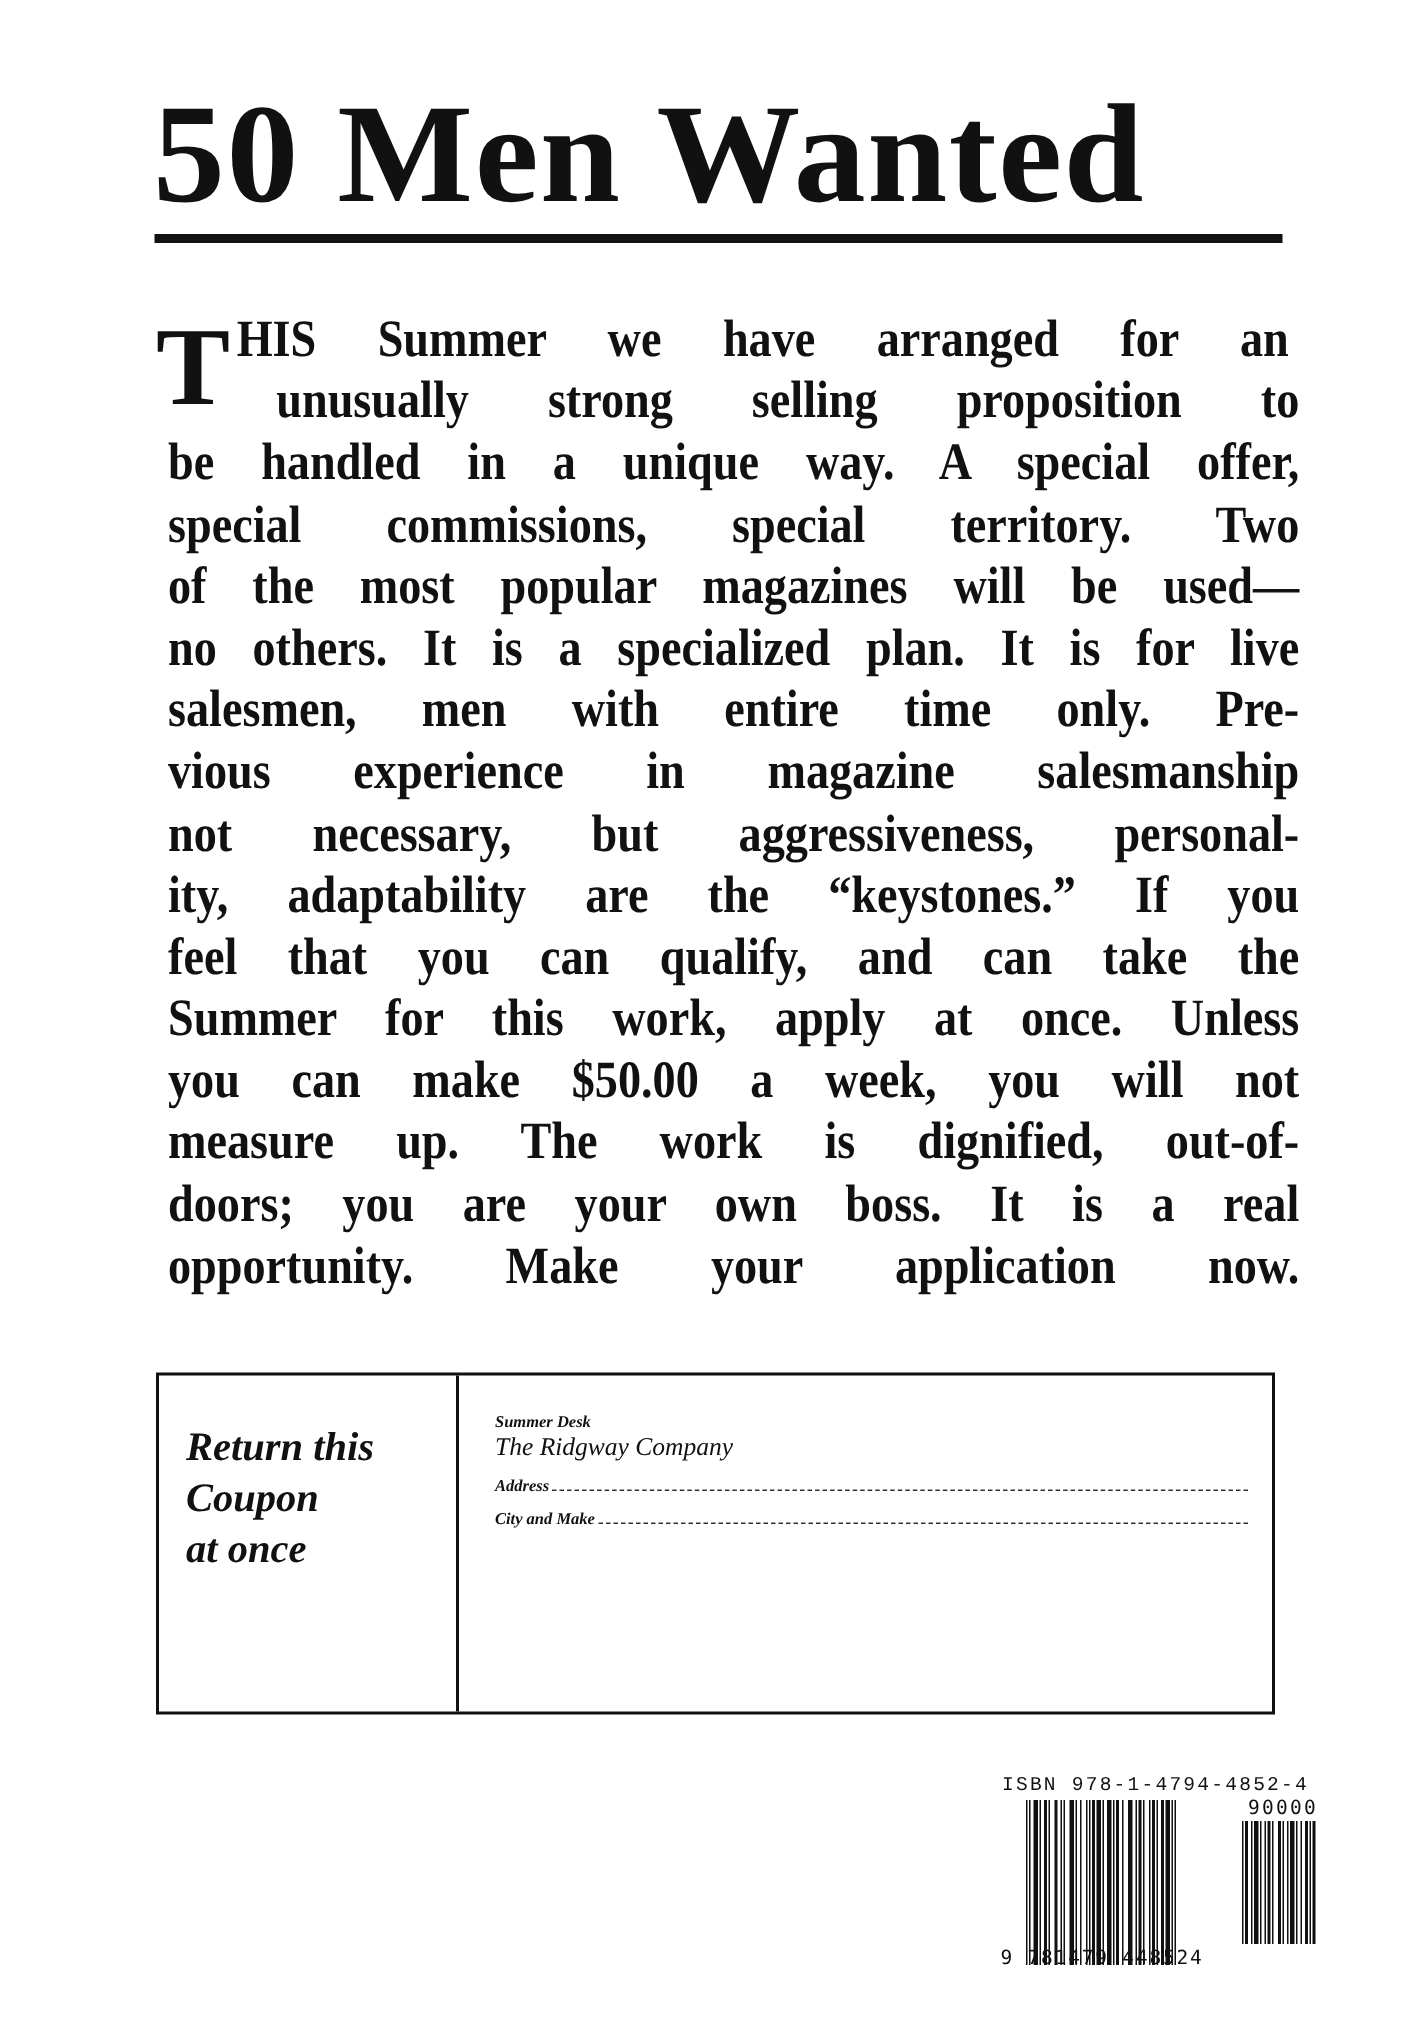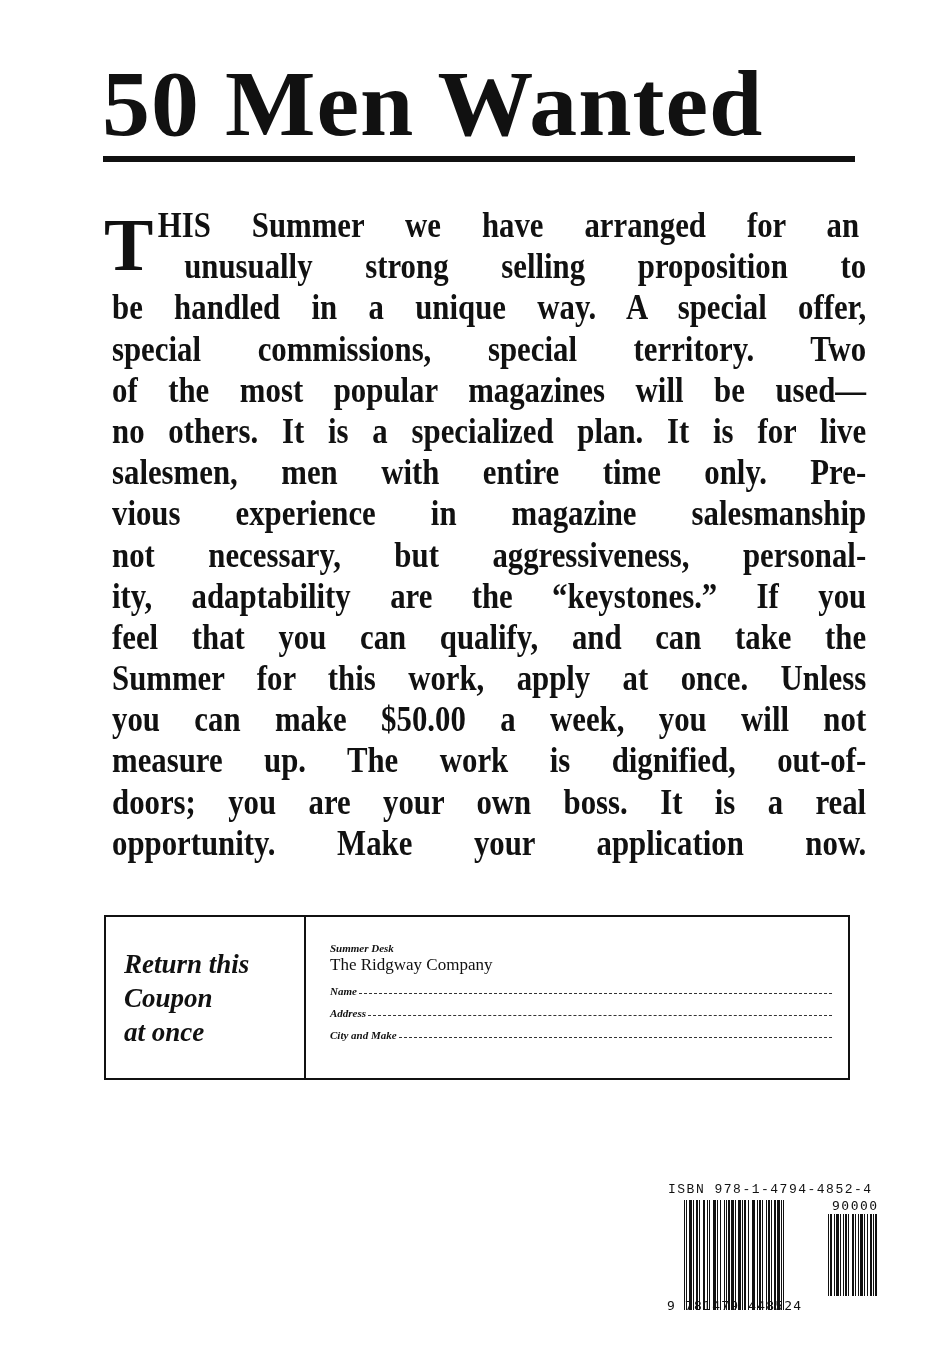--- a/index.html
+++ b/index.html
@@ -6,26 +6,26 @@
   body { width: 952px; height: 1360px; position: relative; overflow: hidden; color: #111; font-family: "Liberation Serif", "DejaVu Serif", serif; }
 
   .title { position: absolute; left: 102px; top: 56px; width: 754px; font-size: 94px; font-weight: bold; line-height: 1; letter-spacing: 1px; white-space: nowrap; transform: scaleX(1.02); transform-origin: left; }
   .rule { position: absolute; left: 103px; top: 156px; width: 752px; height: 6px; background: #111; }
 
   .body-text { position: absolute; left: 112px; top: 205px; width: 754px; }
   .line { display: block; height: 41.2px; font-size: 35px; font-weight: bold; line-height: 41.2px; white-space: nowrap; text-align: justify; text-align-last: justify; transform: scaleX(0.88); transform-origin: left; width: 857px; }
   .line.indent { padding-left: 60px; width: 797px; }
   .dropcap { position: absolute; left: 104px; top: 208px; font-size: 74px; font-weight: bold; line-height: 1; }
 
-  .coupon { position: absolute; left: 104px; top: 915px; width: 746px; height: 165px; border: 2px solid #111; box-sizing: border-box; }
+  .coupon { position: absolute; left: 104px; top: 915px; width: 746px; height: 228px; border: 2px solid #111; box-sizing: border-box; }
   .coupon-left { position: absolute; left: 0; top: 0; width: 200px; height: 100%; border-right: 2px solid #111; box-sizing: border-box; }
   .return-text { position: absolute; left: 18px; top: 30px; font-size: 27px; font-style: italic; font-weight: bold; line-height: 34px; }
   .coupon-right { position: absolute; left: 224px; top: 24px; width: 502px; }
   .desk { font-size: 11px; font-style: italic; font-weight: bold; line-height: 14px; }
-  .company { font-size: 17px; line-height: 20px; }
+  .company { font-size: 17px; line-height: 20px; font-style: italic; }
   .address-line { font-size: 11px; font-weight: bold; line-height: 16px; }
   .coupon-body { margin-top: 6px; font-size: 13px; font-weight: bold; line-height: 14px; text-align: justify; }
   .coupon-body .p-indent { display: inline-block; width: 64px; }
   .field { display: flex; align-items: flex-end; font-size: 11px; font-style: italic; font-weight: bold; margin-top: 8px; height: 14px; }
   .field:first-of-type { margin-top: 14px; }
   .field .dots { flex: 1; border-bottom: 1px dashed #333; margin-left: 2px; margin-bottom: 3px; }
 
   .isbn-label { position: absolute; left: 668px; top: 1182px; font-family: Liberation Mono, monospace; font-size: 13px; letter-spacing: 1.5px; white-space: nowrap; }
   .barcode-main { position: absolute; left: 684px; top: 1200px; width: 130px; height: 110px; }
   .barcode-addon { position: absolute; left: 828px; top: 1214px; width: 66px; height: 82px; }
@@ -63,24 +63,20 @@
   <div class="coupon-left">
     <div class="return-text">
       <div>Return this</div>
       <div>Coupon</div>
       <div>at once</div>
     </div>
   </div>
   <div class="coupon-right">
     <div class="desk">Summer Desk</div>
     <div class="company">The Ridgway Company</div>
-    <div class="field">
-      <span>Name</span>
-        <span class="dots"></span>
-    </div>
     <div class="field">
       <span>Address</span>
         <span class="dots"></span>
     </div>
     <div class="field">
       <span>City and Make</span>
         <span class="dots"></span>
     </div>
   </div>
 </div>

